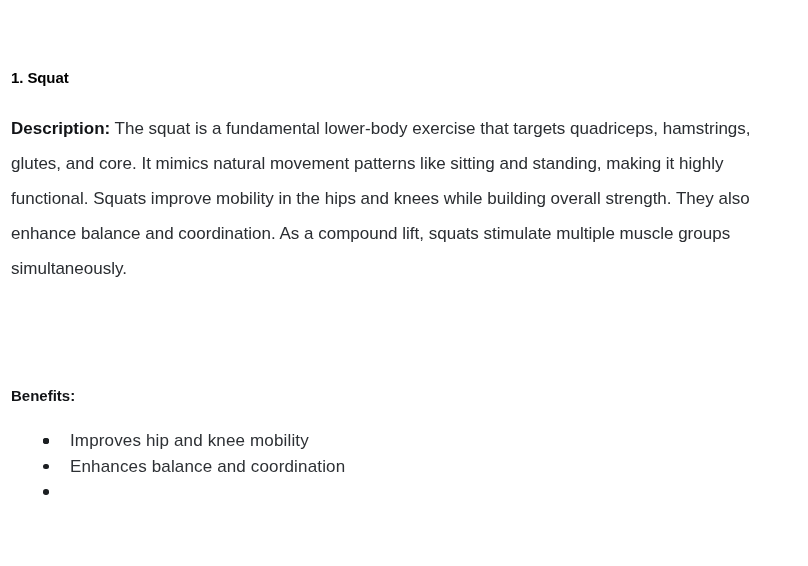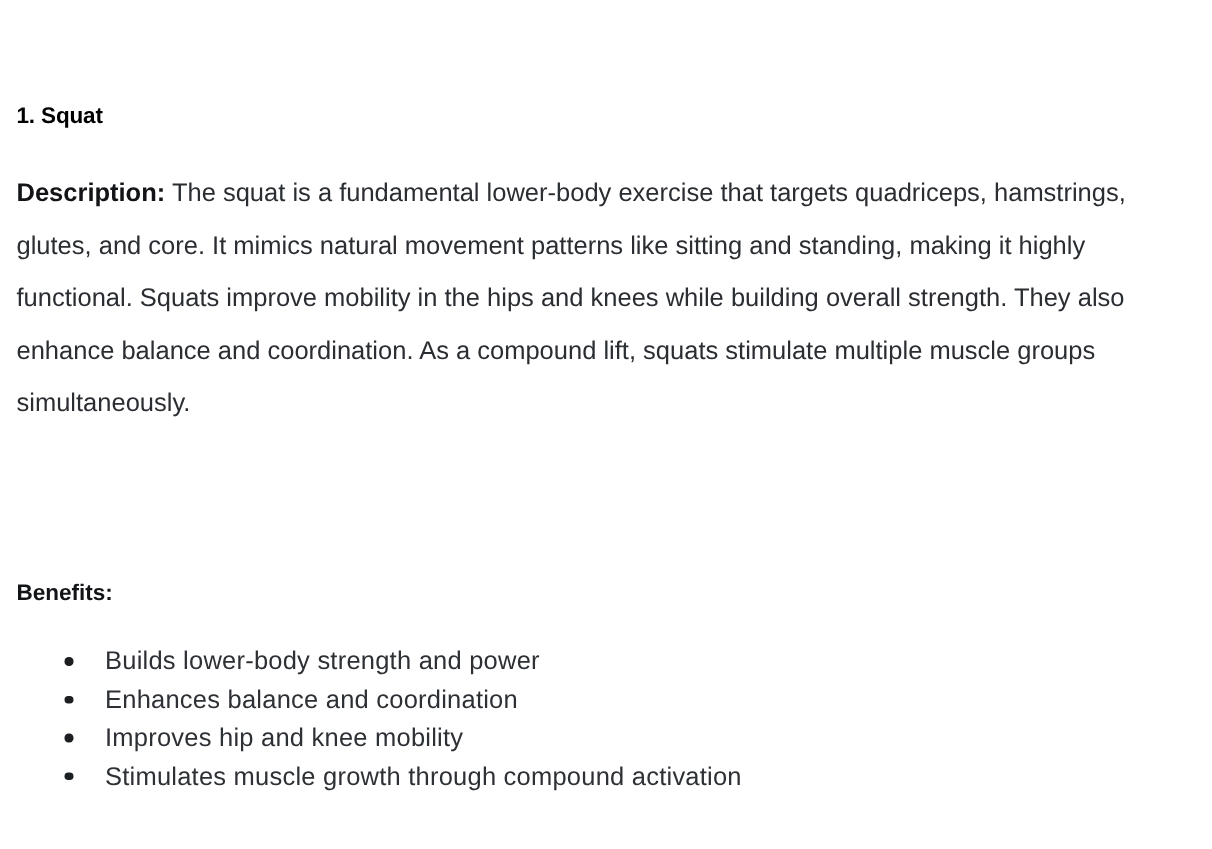--- a/index.html
+++ b/index.html
@@ -122,29 +122,27 @@
   <h2 class="exercise-heading">1. Squat</h2>
 
   <p class="para description"><b class="lead-label">Description:</b><span> The squat is a fundamental lower-body exercise that targets quadriceps, hamstrings, glutes, and core. It mimics natural movement patterns like sitting and standing, making it highly functional. Squats improve mobility in the hips and knees while building overall strength. They also enhance balance and coordination. As a compound lift, squats stimulate multiple muscle groups simultaneously.</span></p>
 
 
   <h3 class="benefits-heading">Benefits:</h3>
 
   <ul class="benefits-list">
     <li class="benefit-item">
       <span class="benefit-bullet"></span>
-      <span>Builds lower-body strength and power</span>
+    </li>
+    <li class="benefit-item">
+      <span class="benefit-bullet"></span>
+      <span>Improves hip and knee mobility</span>
     </li>
     <li class="benefit-item">
       <span class="benefit-bullet"></span>
       <span>Enhances balance and coordination</span>
     </li>
     <li class="benefit-item">
       <span class="benefit-bullet"></span>
-      <span>Improves hip and knee mobility</span>
-    </li>
-    <li class="benefit-item">
-      <span class="benefit-bullet"></span>
-      <span>Stimulates muscle growth through compound activation</span>
     </li>
   </ul>
 
 </div>
 
 </body></html>

